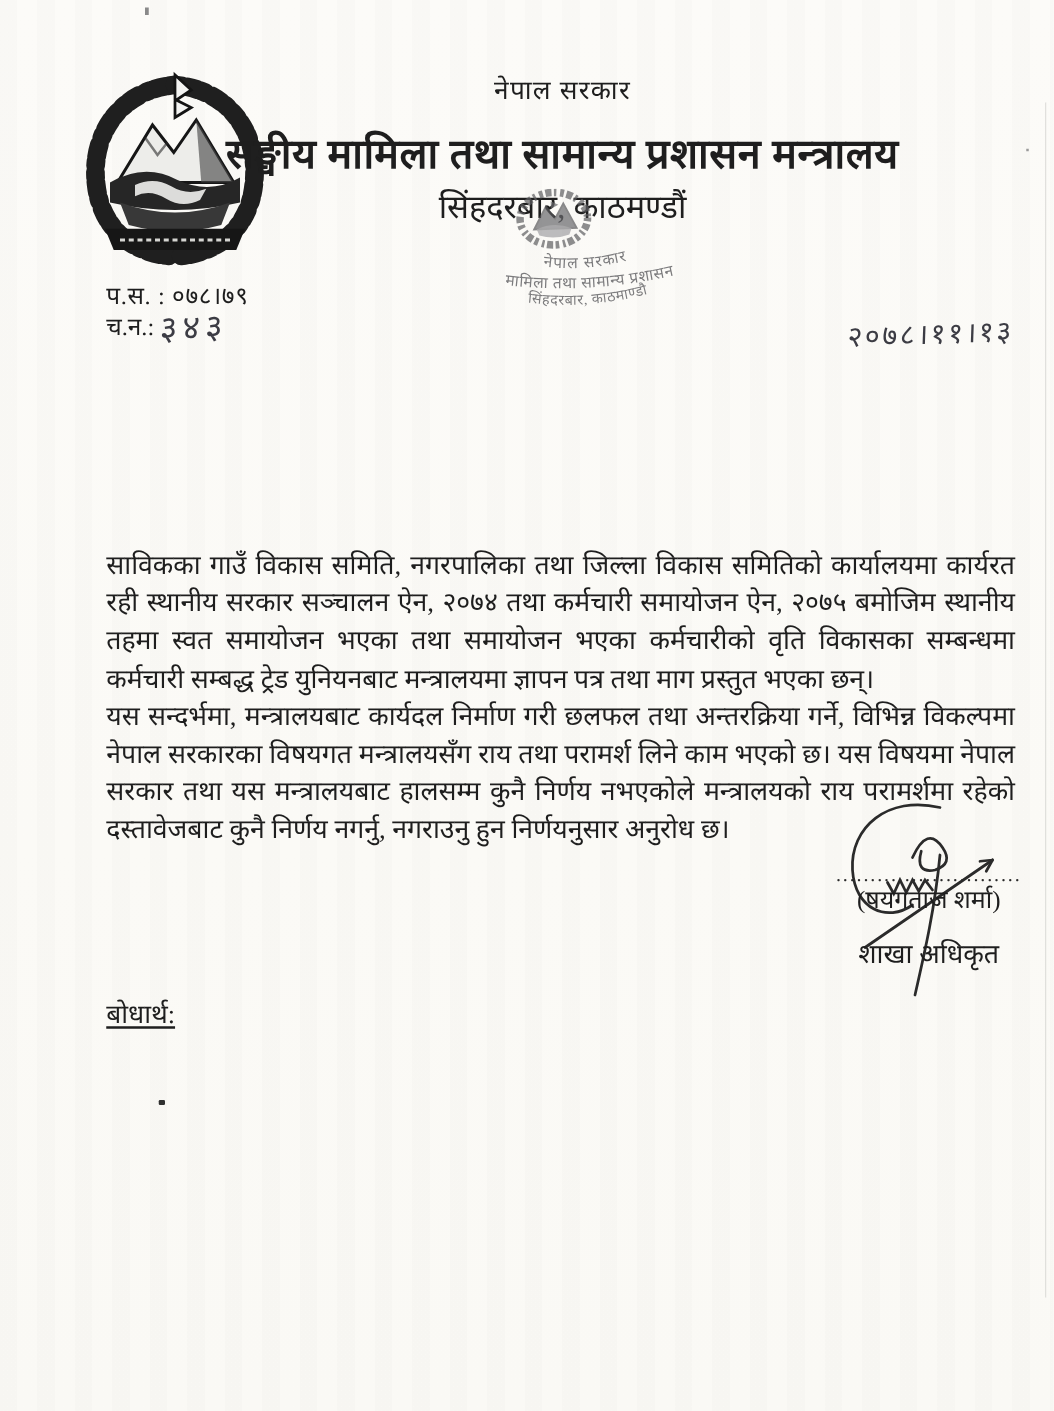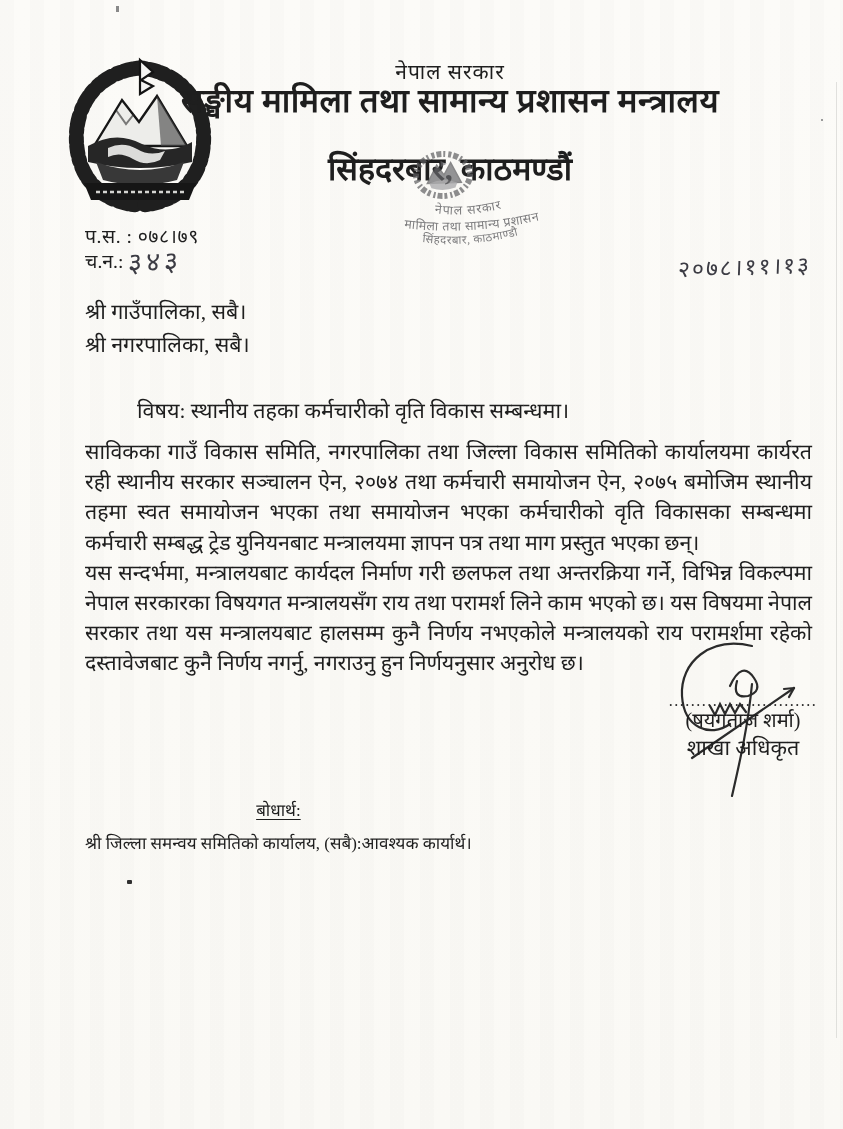--- a/index.html
+++ b/index.html
@@ -12,22 +12,22 @@
   .page{
     position:absolute;inset:0;
     background:
       repeating-linear-gradient(90deg, rgba(0,0,0,0.012) 0 14px, rgba(0,0,0,0) 14px 30px),
       linear-gradient(180deg,#fcfbf8 0%, #fbfaf6 60%, #faf9f5 100%);
   }
   .abs{position:absolute;}
   .dev{font-family:"Liberation Serif","DejaVu Serif",serif;}
   .center{text-align:center;}
   .gov-title{left:190px;top:57px;width:520px;font-size:21px;letter-spacing:1px;}
-  .ministry{left:100px;top:77px;width:700px;font-size:33px;font-weight:700;letter-spacing:.5px;}
-  .place{left:190px;top:146px;width:520px;font-size:32px;font-weight:700;}
+  .ministry{left:100px;top:99px;width:700px;font-size:33px;font-weight:700;letter-spacing:.5px;}
+  .place{left:190px;top:146px;width:520px;font-size:26px;font-weight:400;}
   .branch{left:190px;top:183px;width:520px;font-size:23px;}
   .emblem{left:56px;top:52px;width:168px;height:168px;}
   .stamp{left:370px;top:150px;width:202px;height:104px;opacity:.88;transform:rotate(-2deg);}
   .refline{left:85px;top:222px;font-size:19.5px;letter-spacing:.5px;}
   .dispatch{left:85px;top:242px;font-size:19.5px;}
   .handwritten{
     color:#3c3c44;font-size:27px;letter-spacing:4px;
     display:inline-block;transform:rotate(-2deg) skewX(-4deg);
     font-weight:400;vertical-align:-3px;
   }
@@ -37,23 +37,23 @@
   .subject{left:137px;top:395px;font-size:21.5px;}
   .body-text{
     left:85px;top:437px;width:727px;
     font-size:21.3px;line-height:30.2px;
     text-align:justify;text-justify:inter-word;
   }
   .body-text p{margin:0;}
   .sig-block{left:648px;top:694px;width:190px;text-align:center;line-height:25px;}
   .sig-dots{font-size:16px;letter-spacing:1.5px;color:#2a2a2a;line-height:14px;}
   .sig-name{font-size:20px;}
-  .sig-title{font-size:21.5px;margin-top:3px;}
+  .sig-title{font-size:21.5px;margin-top:18px;}
   .sig-scribble{left:652px;top:636px;width:180px;height:170px;}
-  .cc-block{left:85px;top:795px;font-size:17px;line-height:32.5px;text-align:center;}
+  .cc-block{left:85px;top:795px;font-size:21px;line-height:32.5px;}
   .cc-heading{text-decoration:underline;text-underline-offset:3px;}
   .artifact-line{left:836px;top:82px;width:1px;height:956px;background:#d9d9d6;opacity:.8;}
   .speck1{left:127px;top:880px;width:5px;height:4px;background:#2f2f2f;border-radius:1px;}
   .speck2{left:116px;top:6px;width:3px;height:6px;background:#8a8a8a;}
   .speck3{left:821px;top:119px;width:2px;height:2px;background:#9a9a9a;}
 </style>
 </head>
 <body>
 
 <div class="page">
@@ -113,26 +113,21 @@
   </div>
   <div class="abs dev dispatch">
     <span>च.न.:</span>
     <span class="handwritten">३४३</span>
   </div>
 
   <div class="abs dev dateline">
     <span class="handwritten">२०७८।११।१३</span>
   </div>
 
-  <div class="abs dev recipients">
-    <div>श्री गाउँपालिका, सबै।</div>
-    <div>श्री नगरपालिका, सबै।</div>
-  </div>
 
-  <div class="abs dev subject">विषय: स्थानीय तहका कर्मचारीको वृति विकास सम्बन्धमा।</div>
 
   <div class="abs dev body-text">
     <p>साविकका गाउँ विकास समिति, नगरपालिका तथा जिल्ला विकास समितिको कार्यालयमा कार्यरत रही स्थानीय सरकार सञ्चालन ऐन, २०७४ तथा कर्मचारी समायोजन ऐन, २०७५ बमोजिम स्थानीय तहमा स्वत समायोजन भएका तथा समायोजन भएका कर्मचारीको वृति विकासका सम्बन्धमा कर्मचारी सम्बद्ध ट्रेड युनियनबाट मन्त्रालयमा ज्ञापन पत्र तथा माग प्रस्तुत भएका छन्।</p>
     <p>यस सन्दर्भमा, मन्त्रालयबाट कार्यदल निर्माण गरी छलफल तथा अन्तरक्रिया गर्ने, विभिन्न विकल्पमा नेपाल सरकारका विषयगत मन्त्रालयसँग राय तथा परामर्श लिने काम भएको छ। यस विषयमा नेपाल सरकार तथा यस मन्त्रालयबाट हालसम्म कुनै निर्णय नभएकोले मन्त्रालयको राय परामर्शमा रहेको दस्तावेजबाट कुनै निर्णय नगर्नु, नगराउनु हुन निर्णयनुसार अनुरोध छ।</p>
   </div>
 
   <svg class="abs sig-scribble" viewBox="0 0 180 170">
     <g fill="none" stroke="#2b2b2b" stroke-width="2.2" stroke-linecap="round">
       <path d="M100,10 C58,0 28,26 30,60 C32,92 58,102 78,88"></path>
       <path d="M78,50 q12,-26 24,-8 q9,13 -6,18 q-16,3 -11,-15"></path>
@@ -144,20 +139,19 @@
   </svg>
 
   <div class="abs dev sig-block">
     <div class="sig-dots">...........................</div>
     <div class="sig-name">(षयगताज शर्मा)</div>
     <div class="sig-title">शाखा अधिकृत</div>
   </div>
 
   <div class="abs dev cc-block">
     <div class="cc-heading">बोधार्थ:</div>
-    <div>श्री जिल्ला समन्वय समितिको कार्यालय, (सबै):आवश्यक कार्यार्थ।</div>
   </div>
 
   <div class="abs artifact-line"></div>
   <div class="abs speck1"></div>
   <div class="abs speck2"></div>
   <div class="abs speck3"></div>
 </div>
 
 </body></html>

